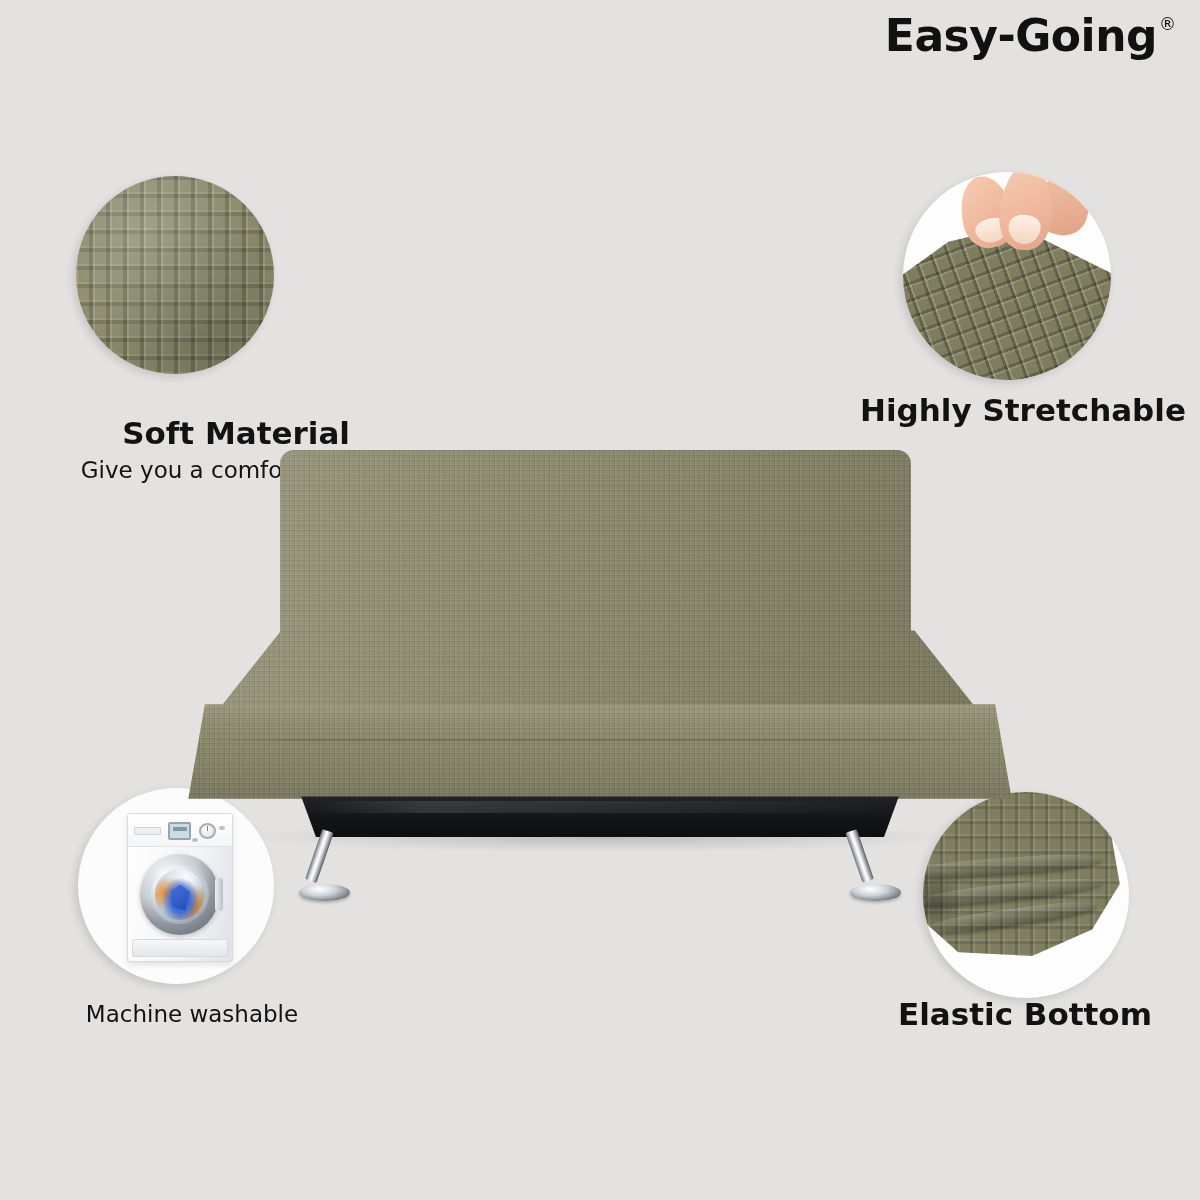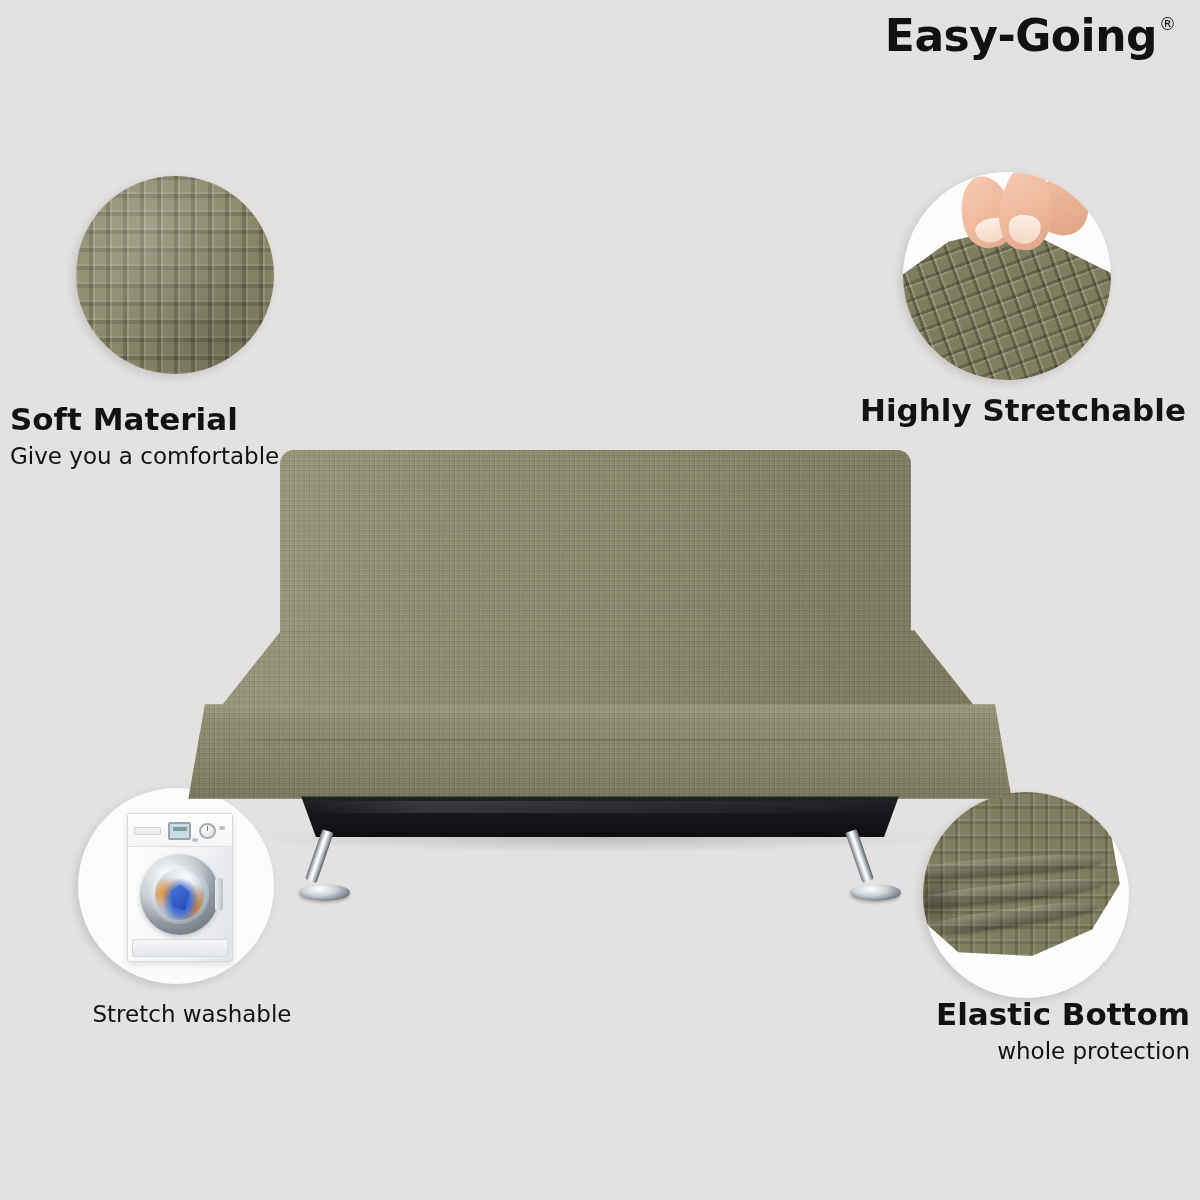--- a/index.html
+++ b/index.html
@@ -254,24 +254,24 @@
     margin-bottom: 6px;
     font-family: "DejaVu Sans", sans-serif;
     white-space: nowrap;
   }
   .caption .f-sub {
     font-size: 23px;
     line-height: 1.28;
     font-family: "DejaVu Sans", sans-serif;
   }
 
-  #cap-soft    { left: 10px;  top: 403px; width: 340px; text-align: left; }
+  #cap-soft    { left: 10px;  top: 417px; width: 340px; text-align: right; }
   #cap-stretch { left: 848px; top: 394px; width: 350px; text-align: center; }
   #cap-care    { left: 22px;  top: 1000px; width: 340px; text-align: center; }
-  #cap-elastic { left: 860px; top: 998px;  width: 330px; text-align: right; }
+  #cap-elastic { left: 860px; top: 998px;  width: 330px; text-align: center; }
 
   
   #sofa { position: absolute; left: 185px; top: 450px; width: 830px; height: 410px; }
 
   .sofa-shadow {
     position:absolute; left: 8%; bottom: 2%; width: 84%; height: 7%;
     background: radial-gradient(ellipse at 50% 50%, rgba(0,0,0,0.16), rgba(0,0,0,0) 72%);
   }
 
   .sofa-fabric {
@@ -421,35 +421,34 @@
         <div class="door-glass">
           <div class="laundry"></div>
         </div>
         <div class="door-handle"></div>
       </div>
       <div class="washer-base"></div>
     </div>
   </div>
 
   <div class="caption" id="cap-care">
-    <div class="f-sub">Stretch washable</div>
+    <div class="f-sub">Machine washable</div>
   </div>
 
   <div class="circle" id="circle-elastic">
     <div class="fold-stack">
       <div class="fold-shadow"></div>
       <div class="fold-band b1"></div>
       <div class="fold-band b2"></div>
       <div class="fold-band b3"></div>
     </div>
   </div>
 
   <div class="caption" id="cap-elastic">
     <div class="f-title">Elastic Bottom</div>
-    <div class="f-sub">whole protection</div>
   </div>
 
   <div id="sofa">
     <div class="sofa-shadow"></div>
     <div class="back sofa-fabric"></div>
     <div class="back-flare sofa-fabric"></div>
     <div class="seat sofa-fabric"></div>
     <div class="seat-crease"></div>
     <div class="base"></div>
     <div class="base-gloss"></div>

